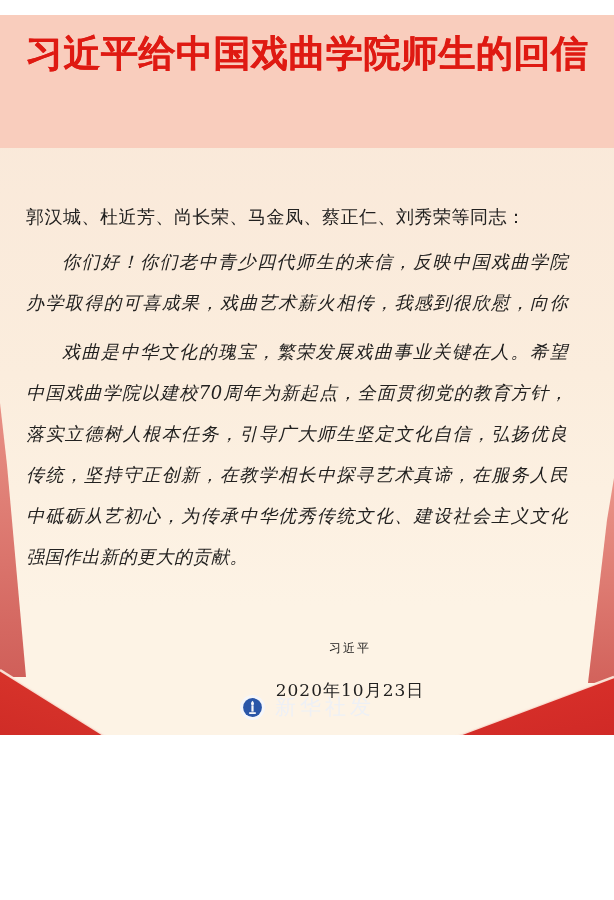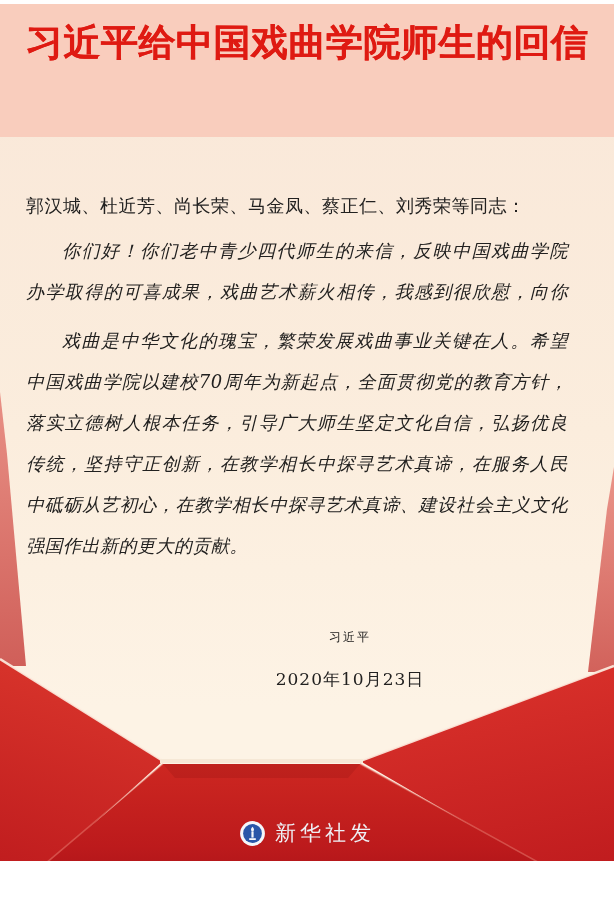--- a/index.html
+++ b/index.html
@@ -1,19 +1,19 @@
 <!DOCTYPE html>
 <html><head>
 <meta charset="utf-8">
 <style>
   html,body{margin:0;padding:0;background:#ffffff;}
   .canvas{
     position:relative;
-    width:614px;height:857px;
-    margin:4px auto;
+    width:614px;height:720px;
+    margin:15px auto;
     overflow:hidden;
     background:linear-gradient(180deg,#f9e7d8 0%,#fbeddd 50%,#fdf3e5 82%);
     font-family:"DejaVu Serif","Liberation Serif",serif;
   }
   
   .banner{
     position:absolute;top:0;left:0;right:0;height:133px;
     background:#f9cdbd;
   }
   .banner h1{
@@ -117,21 +117,21 @@
     <div class="para">
       <span class="line just indent">你们好！你们老中青少四代师生的来信，反映中国戏曲学院</span>
       <span class="line just">办学取得的可喜成果，戏曲艺术薪火相传，我感到很欣慰，向你</span>
     </div>
 
     <div class="para para2">
       <span class="line just indent">戏曲是中华文化的瑰宝，繁荣发展戏曲事业关键在人。希望</span>
       <span class="line just">中国戏曲学院以建校70周年为新起点，全面贯彻党的教育方针，</span>
       <span class="line just">落实立德树人根本任务，引导广大师生坚定文化自信，弘扬优良</span>
       <span class="line just">传统，坚持守正创新，在教学相长中探寻艺术真谛，在服务人民</span>
-      <span class="line just">中砥砺从艺初心，在教学相长中探寻艺术真谛、建设社会主义文化</span>
+      <span class="line just">中砥砺从艺初心，为传承中华优秀传统文化、建设社会主义文化</span>
       <span class="line">强国作出新的更大的贡献。</span>
     </div>
 
     <div class="sig-block">
       <span class="sig">习近平</span>
       <span class="sig-date">2020年10月23日</span>
     </div>
   </div>
 
   <div class="credit">

